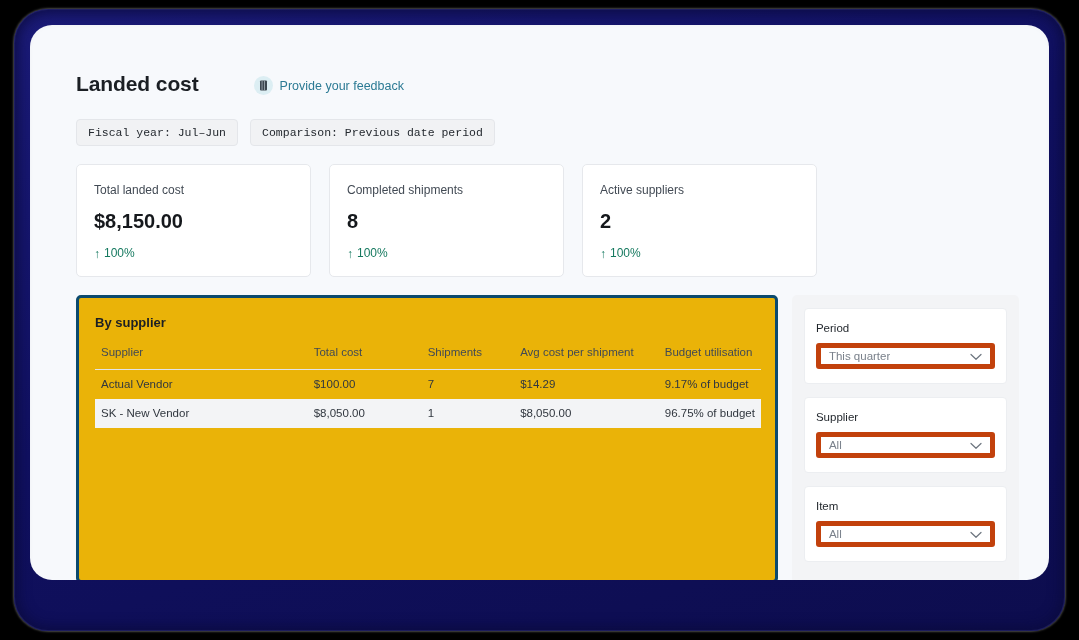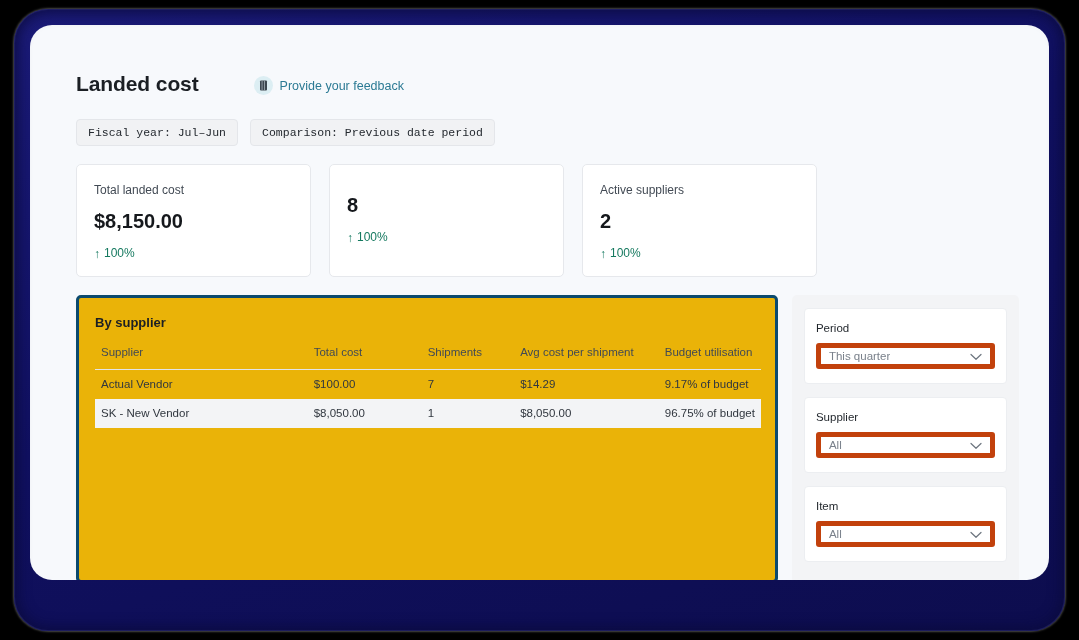--- a/index.html
+++ b/index.html
@@ -296,20 +296,21 @@
         <div class="kpi-card">
           <div class="kpi-label">Total landed cost</div>
           <div class="kpi-value">$8,150.00</div>
           <div class="kpi-delta">
             <span class="arrow">↑</span>
             <span>100%</span>
           </div>
         </div>
 
         <div class="kpi-card">
+          <div class="kpi-label">Completed shipments</div>
           <div class="kpi-value">8</div>
           <div class="kpi-delta">
             <span class="arrow">↑</span>
             <span>100%</span>
           </div>
         </div>
 
         <div class="kpi-card">
           <div class="kpi-label">Active suppliers</div>
           <div class="kpi-value">2</div>

